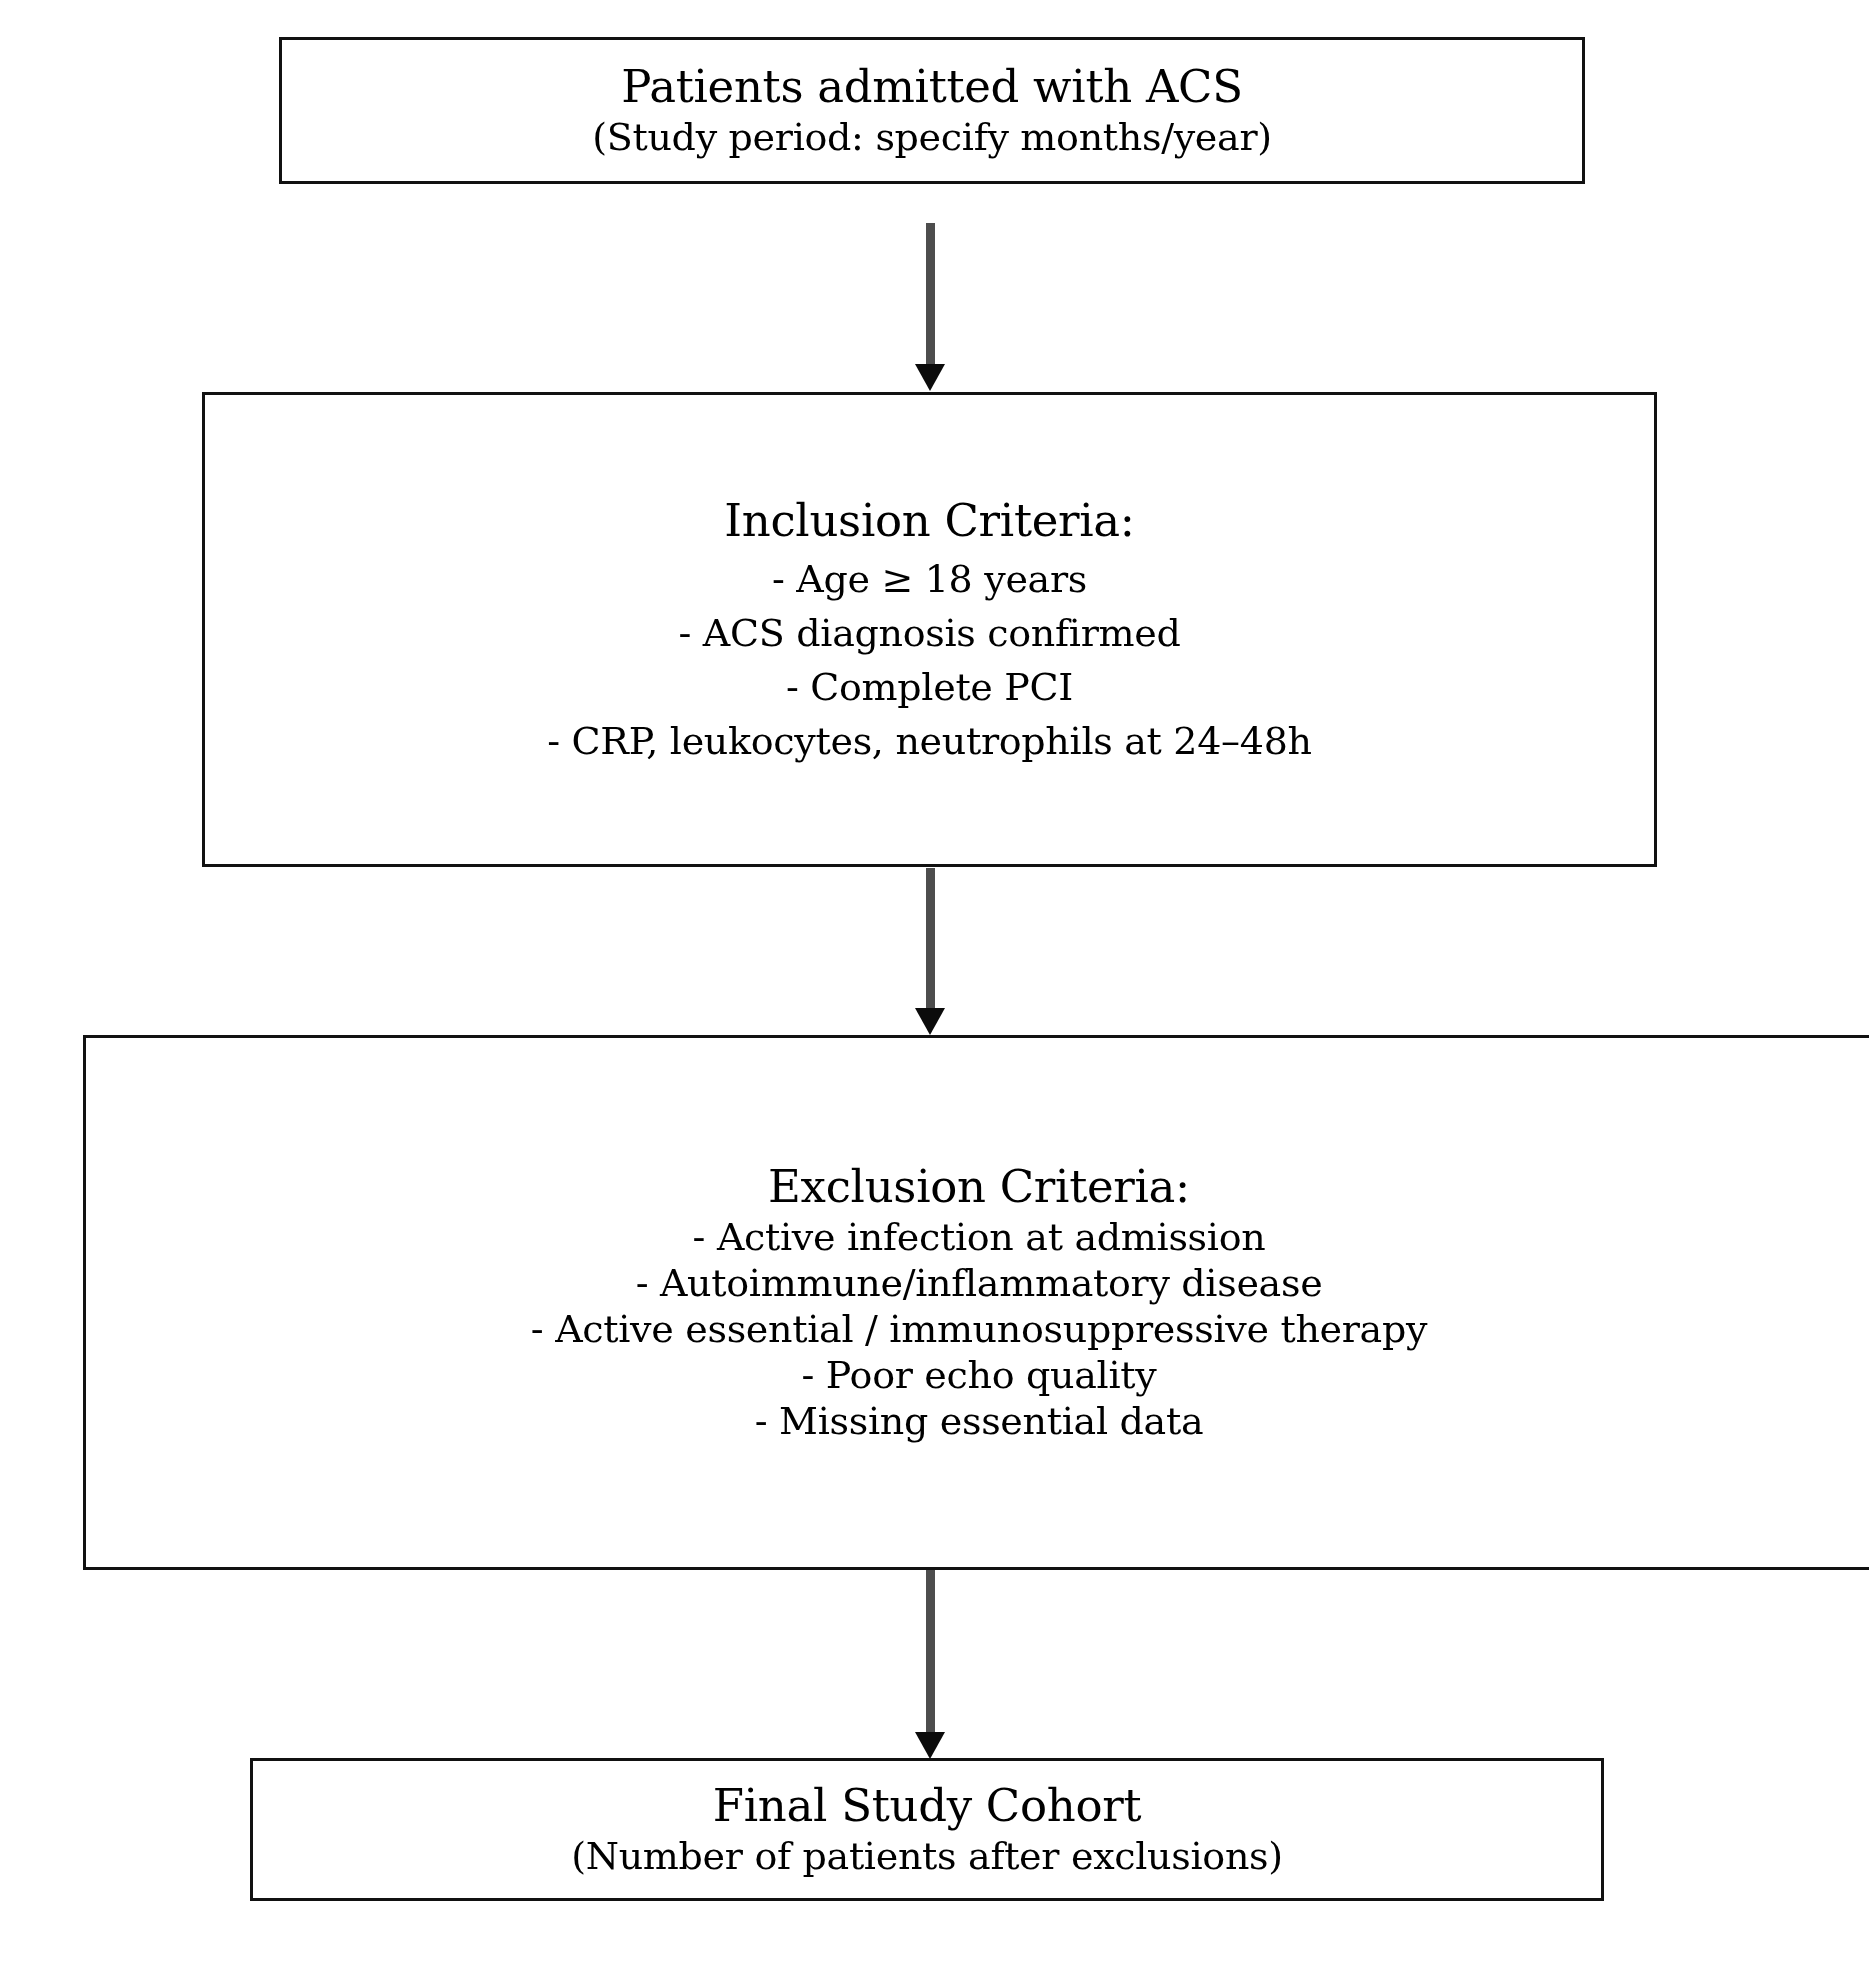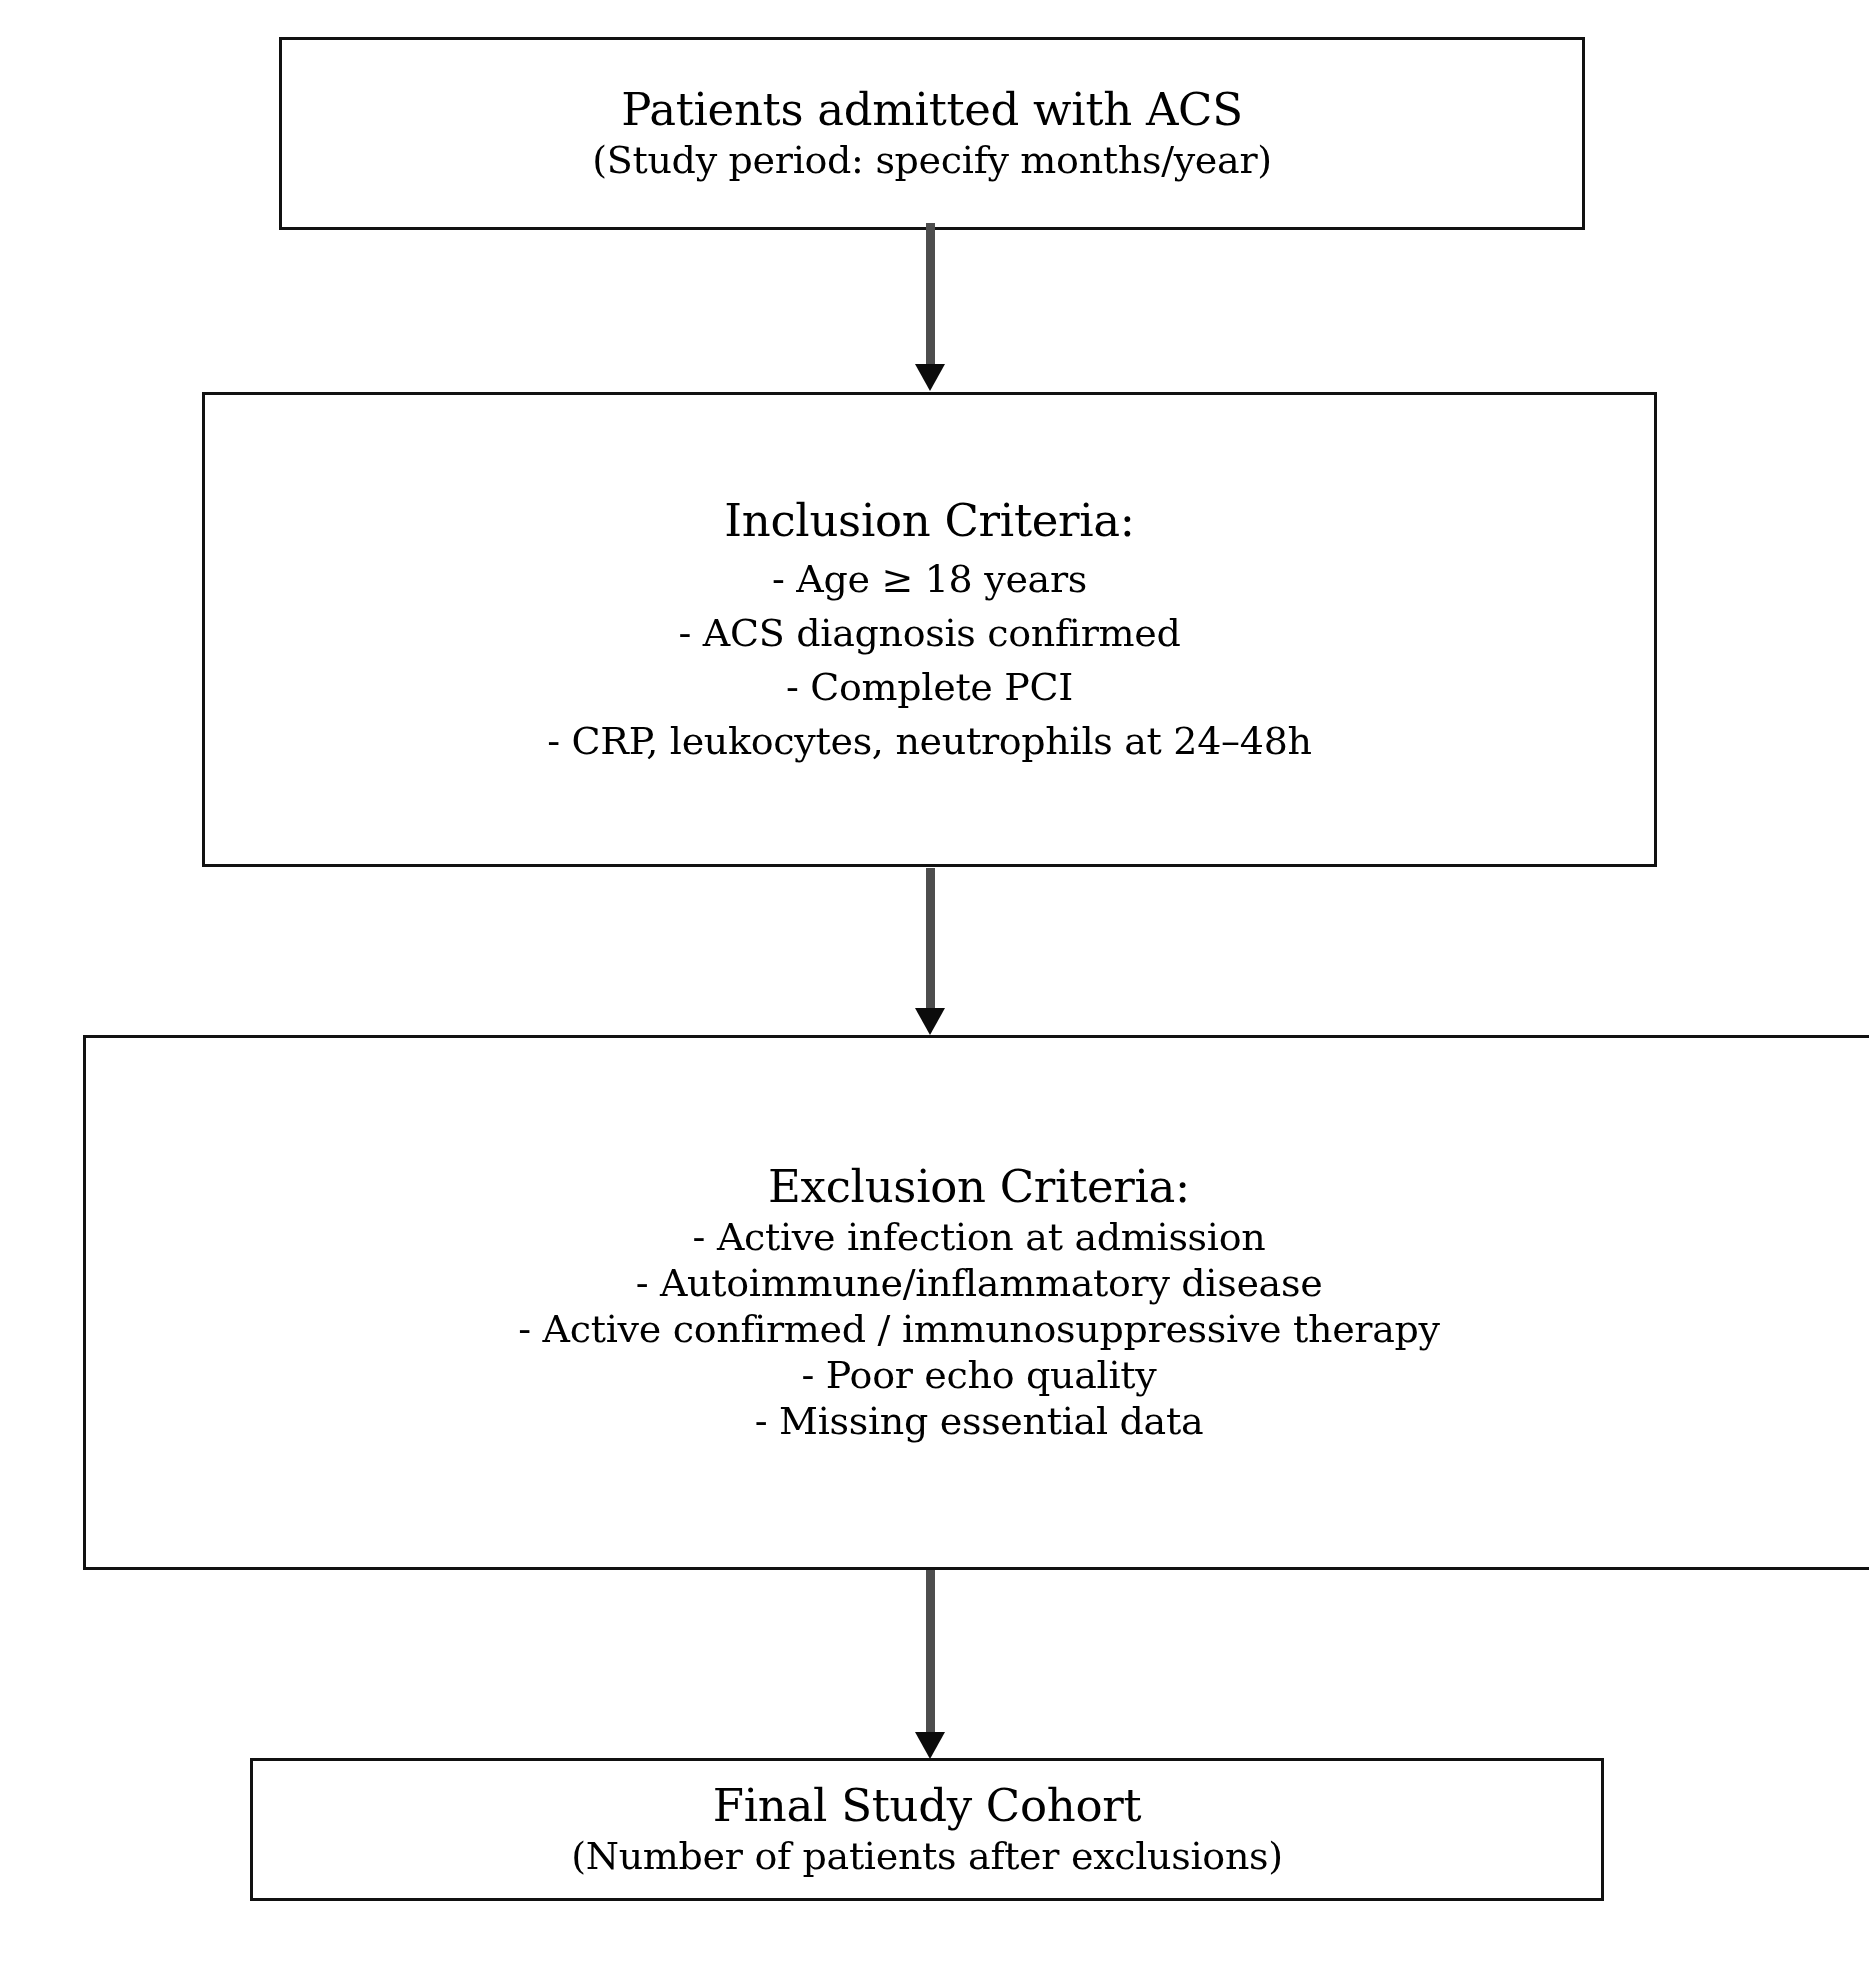--- a/index.html
+++ b/index.html
@@ -37,21 +37,21 @@
     line-height: 1.21;
     font-size: 38px;
     letter-spacing: -0.3px;
   }
   .node .line.heading {
     font-size: 45px;
   }
 
   #node-admitted {
     left: 279px;  top: 37px;
-    width: 1306px; height: 193px;
+    width: 1306px; height: 147px;
   }
   #node-inclusion {
     left: 202px;  top: 392px;
     width: 1455px; height: 475px; gap: 8px;
   }
   #node-exclusion {
     left: 37px;   top: 1035px;
     width: 1792px; height: 535px; margin-left: 46px;
   }
   #node-cohort {
@@ -119,21 +119,21 @@
 
   <div class="connector" id="arrow-2">
     <div class="shaft"></div>
     <div class="head"></div>
   </div>
 
   <div class="node" id="node-exclusion">
     <span class="line heading">Exclusion Criteria:</span>
     <span class="line">- Active infection at admission</span>
     <span class="line">- Autoimmune/inflammatory disease</span>
-    <span class="line">- Active confirmed / immunosuppressive therapy</span>
+    <span class="line">- Active essential / immunosuppressive therapy</span>
     <span class="line">- Poor echo quality</span>
     <span class="line">- Missing essential data</span>
   </div>
 
   <div class="connector" id="arrow-3">
     <div class="shaft"></div>
     <div class="head"></div>
   </div>
 
   <div class="node" id="node-cohort">

